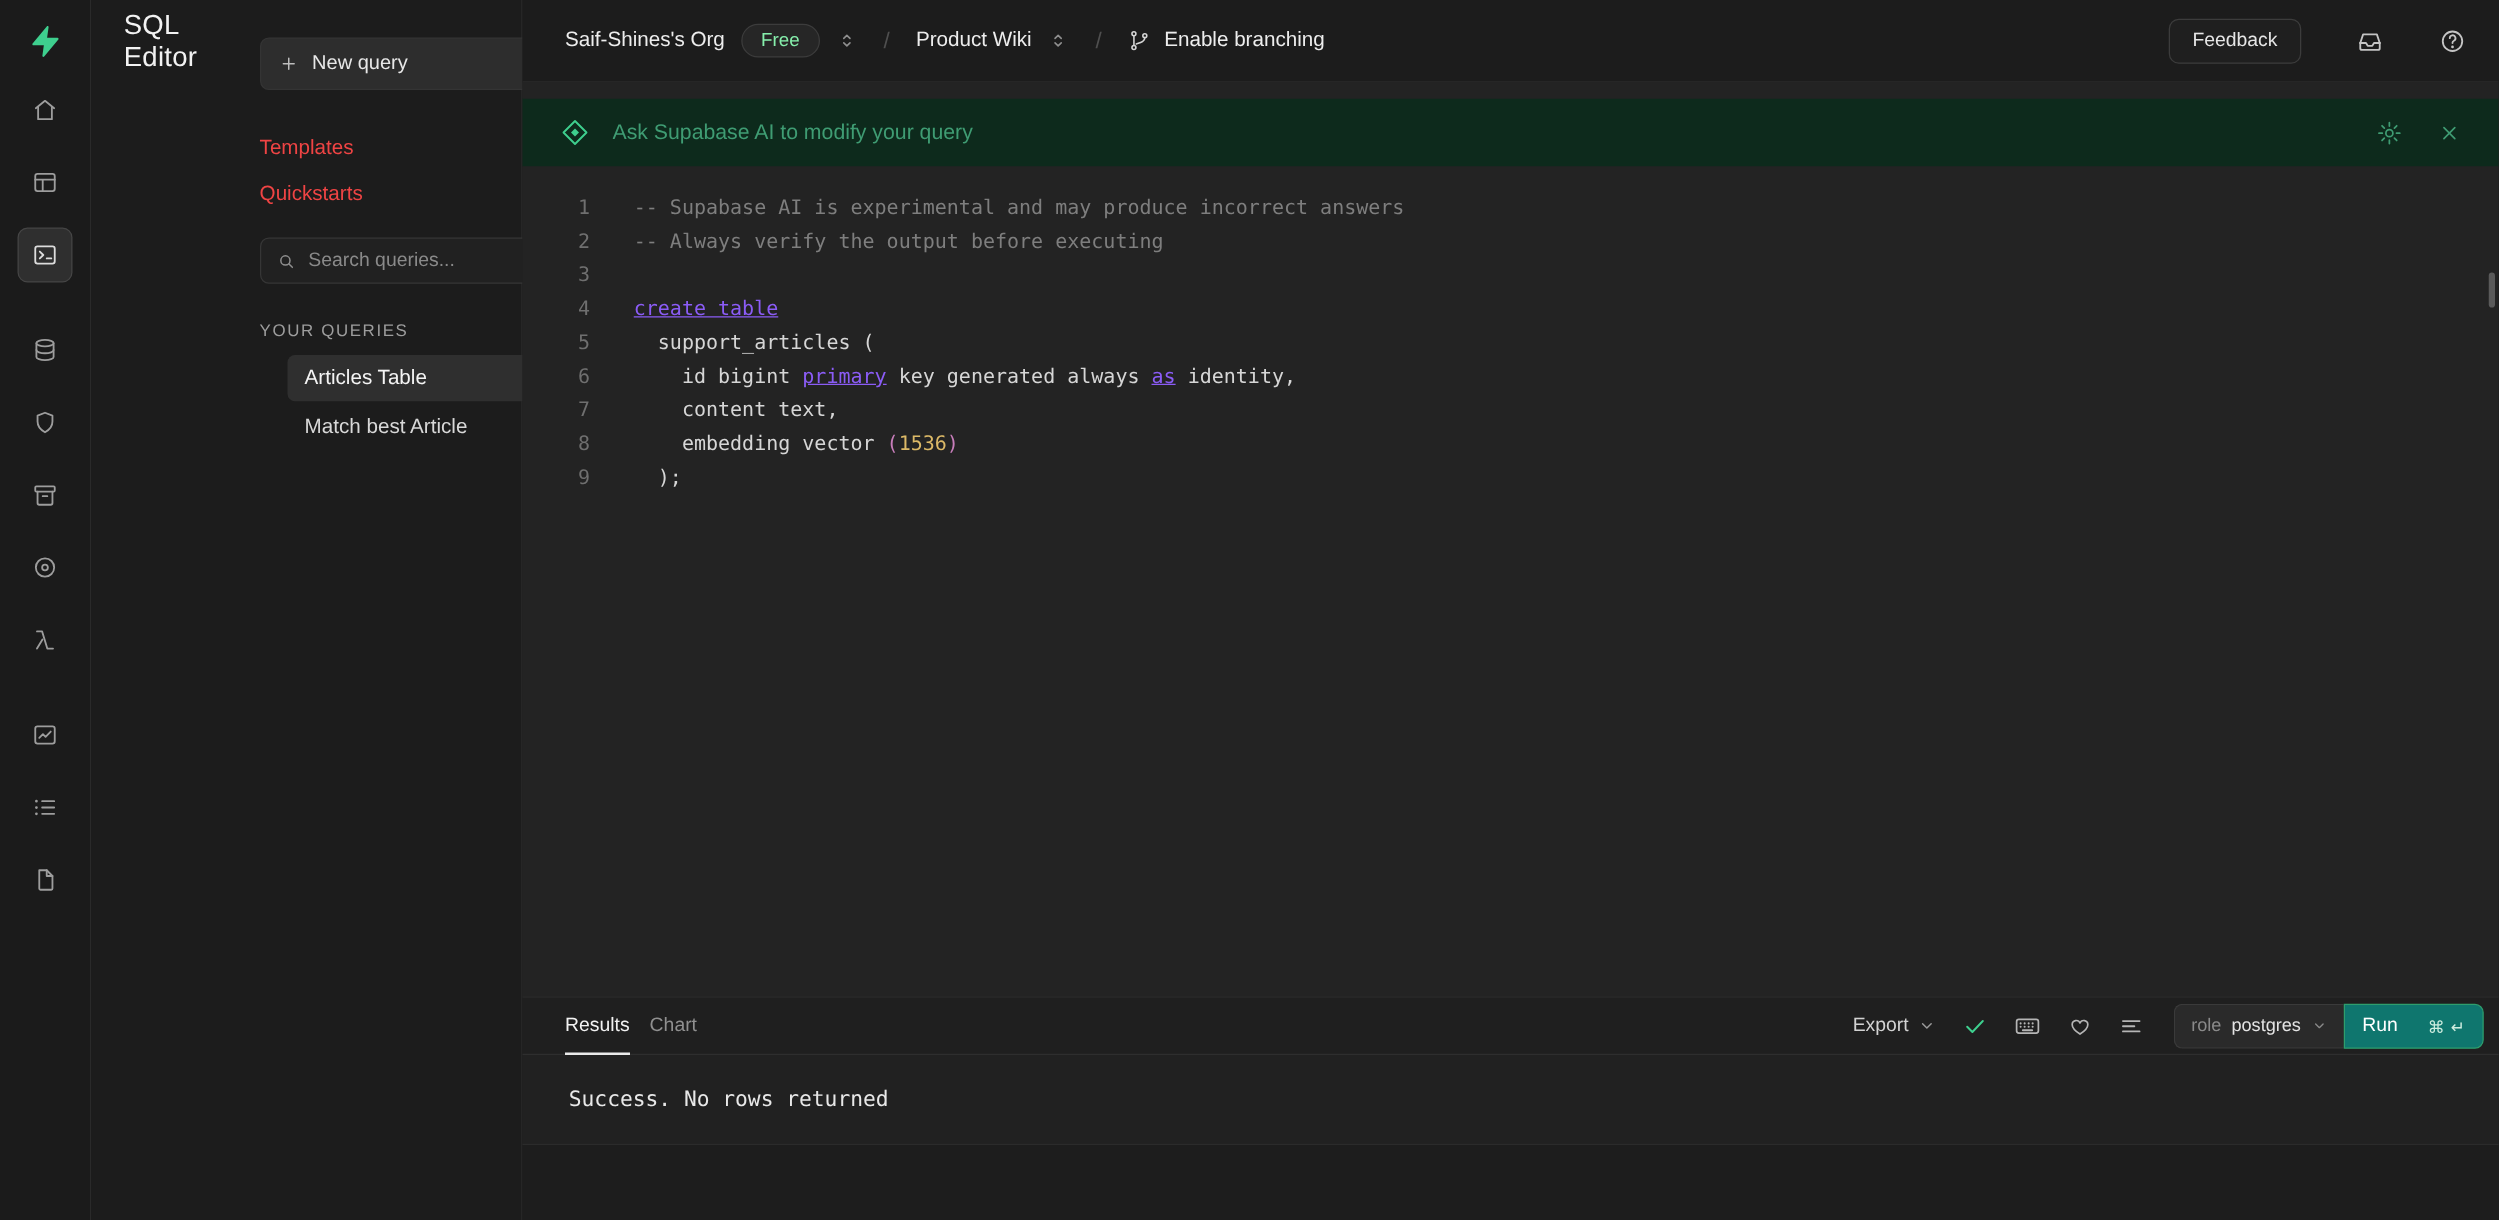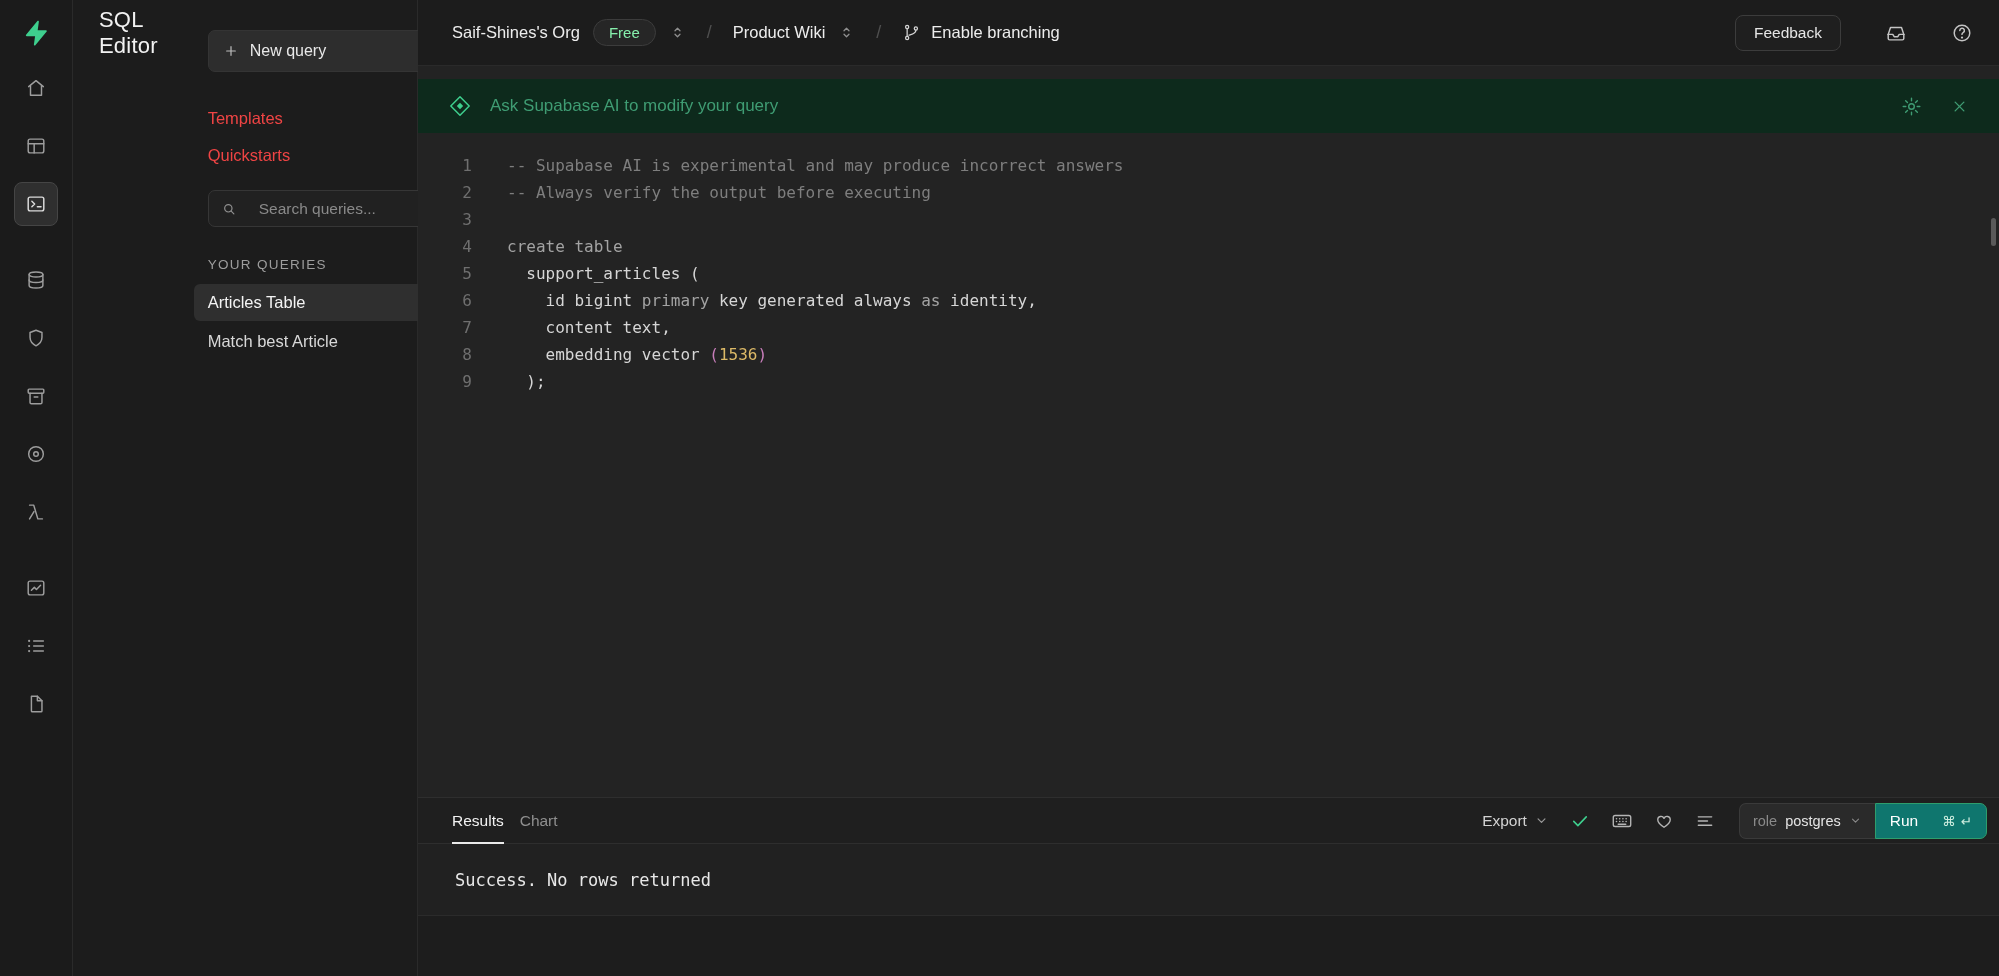--- a/index.html
+++ b/index.html
@@ -36,32 +36,32 @@
   .sidebar-title { font-size:22px; font-weight:500; letter-spacing:.2px; color:#f2f2f2; }
   .sidebar-body { padding:30px 24px 0; display:flex; flex-direction:column; }
   .new-query-btn {
     height:42px; background:#2d2d2d; border:1px solid #343434; border-radius:7px;
     display:flex; align-items:center; gap:11px; padding:0 14px;
     font-size:16px; color:#e8e8e8; cursor:pointer; margin-bottom:28px;
   }
   .sidebar-link { font-size:16.5px; color:#ef4444; padding:9px 0; cursor:pointer; }
   .search-box {
     margin-top:16px; height:37px; border:1px solid #363636; border-radius:7px;
-    background:#212121; display:flex; align-items:center; gap:22px; padding:0 12px; color:#8f8f8f;
+    background:#212121; display:flex; align-items:center; gap:10px; padding:0 12px; color:#8f8f8f;
   }
   .search-box input {
     flex:1; background:transparent; border:none; outline:none;
     color:#cfcfcf; font-size:15.5px; font-family:inherit;
   }
   .search-box input::placeholder { color:#8a8a8a; }
   .section-label { margin-top:30px; font-size:13.5px; letter-spacing:1.3px; color:#9d9d9d; }
   .query-list { margin:12px -14px 0; display:flex; flex-direction:column; gap:2px; }
   .query-item {
     height:37px; display:flex; align-items:center; padding:0 14px;
-    border-radius:6px; font-size:16.5px; color:#d8d8d8; cursor:pointer;
+    border-radius:6px; font-size:16.5px; color:#d8d8d8; cursor:pointer;margin-left:36px;
   }
   .query-item.active { background:#2f2f2f; color:#f4f4f4; }
 
   
   .main { flex:1; min-width:0; display:flex; flex-direction:column; background:#232323; }
 
   .topbar {
     height:66px; min-height:66px; background:#1c1c1c; border-bottom:1px solid #2a2a2a;
     display:flex; align-items:center; padding:0 26px 0 34px; gap:13px;
   }
@@ -96,21 +96,21 @@
 
   .code {
     padding-top:19px; flex:1;
     font-family:"DejaVu Sans Mono","Liberation Mono",monospace;
     font-size:16px; line-height:27px; cursor:text;
   }
   .code-line { display:flex; min-height:27px; white-space:pre; }
   .code-ln { width:54px; min-width:54px; text-align:right; color:#6f6f6f; }
   .code-text { padding-left:35px; color:#d6d6d6; }
   .tok-comment { color:#7e7e7e; }
-  .tok-keyword { color:#a3a3a3; }
+  .tok-keyword { color:#8b5cf6;text-decoration:underline; }
   .tok-number  { color:#dcb967; }
   .tok-paren   { color:#c77dba; }
   .tok-plain   { color:#d6d6d6; }
   .v-scrollbar {
     position:absolute; right:3px; top:152px; width:5px; height:28px;
     background:#5a5a5a; border-radius:3px; cursor:pointer;
   }
 
   
   .results { height:179px; min-height:179px; display:flex; flex-direction:column; background:#212121; }

